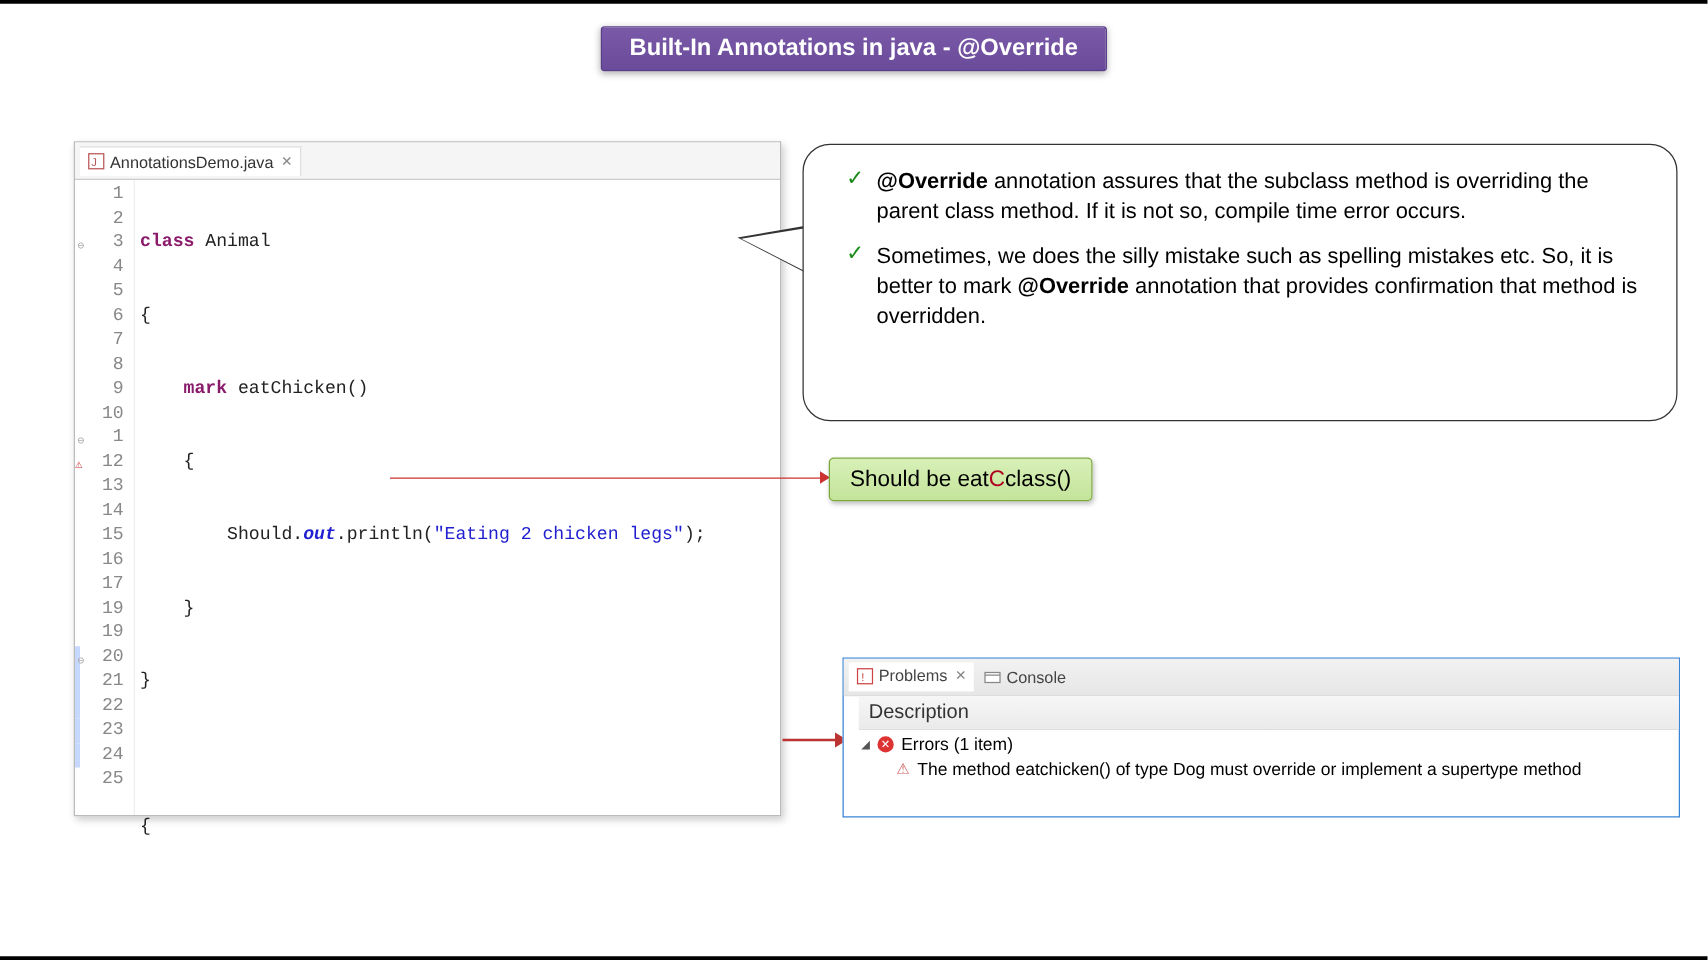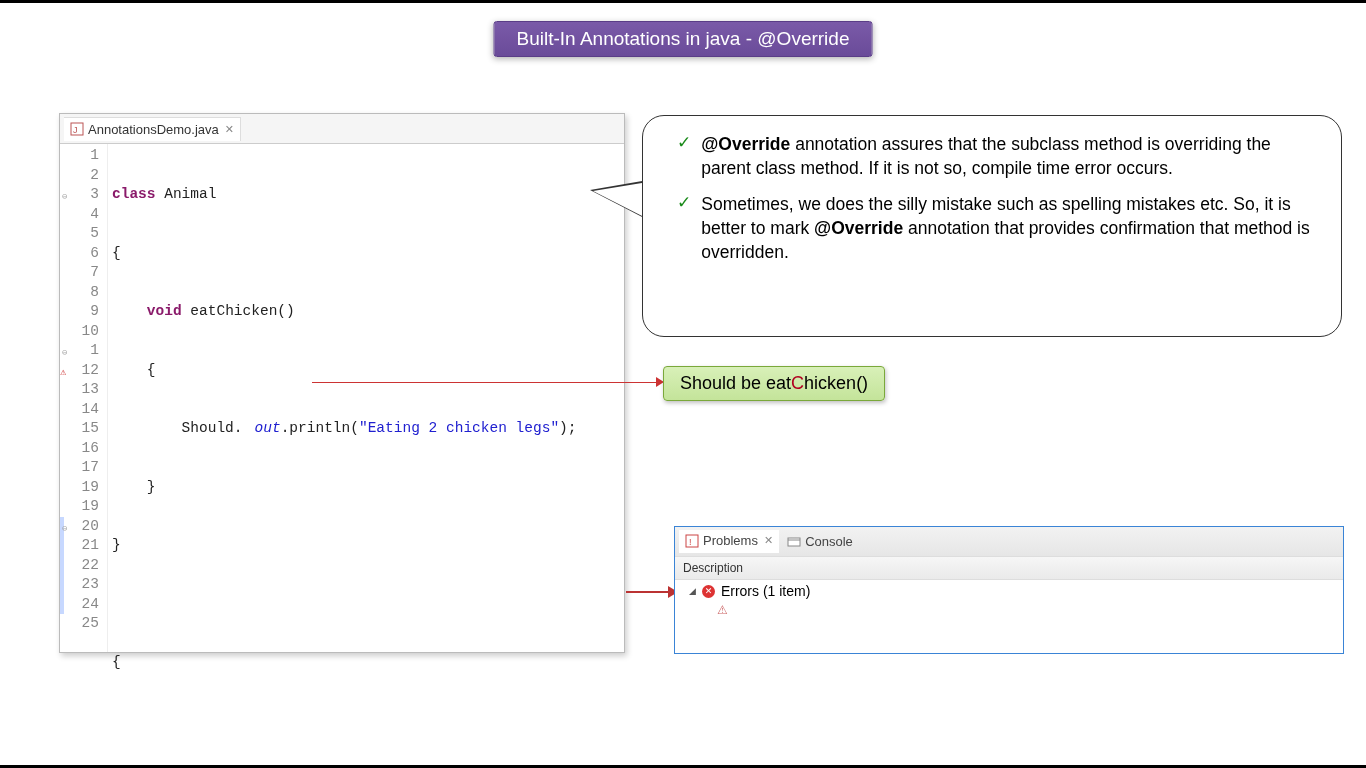--- a/index.html
+++ b/index.html
@@ -18,20 +18,21 @@
     top: 18px;
     left: 50%;
     transform: translateX(-50%);
     background: linear-gradient(#7a5aa8, #6a4b99);
     color: #fff;
     padding: 6px 22px;
     font-size: 19px;
     border: 1px solid #5a3d87;
     border-radius: 3px;
     box-shadow: 0 2px 6px rgba(0,0,0,0.3);
+    font-weight: bold;
   }
   
   .code-wrap {
     position: absolute;
     top: 110px;
     left: 59px;
     width: 566px;
     height: 540px;
     border: 1px solid #bbb;
     background: #fff;
@@ -81,21 +82,21 @@
   .gutter div { height: 19.5px; position: relative; }
   .gutter .fold { color: #aaa; font-size: 9px; position: absolute; left: 2px; top: 3px; }
   .gutter .err-ico {
     position: absolute; left: -8px; top: 2px;
     width: 14px; height: 14px; font-size: 10px; color: #c33;
   }
   .code-lines { flex: 1; padding-top: 2px; padding-left: 4px; white-space: pre; color: #222; }
   .code-lines div { height: 19.5px; }
   .kw { color: #8a1a6a; font-weight: bold; margin-top: 20px; }
   .str { color: #2020d0; }
-  .comm-it { color: #2020d0; font-style: italic; font-weight: normal; margin-left: 12px; }
+  .comm-it { color: #2020d0; font-style: italic; font-weight: bold; }
   .hl-blue { display: inline-block; width: 4px; height: 19.5px; background: #c7d8ff; position: absolute; left: 0; }
   
   .bubble {
     position: absolute;
     top: 112px; left: 642px;
     width: 700px; height: 222px;
     border: 1.5px solid #333;
     border-radius: 22px;
     padding: 16px 24px 14px 34px;
     font-size: 17.5px;
@@ -174,22 +175,23 @@
     height: 30px;
   }
   .ptab {
     display: flex; align-items: center; gap: 4px;
     padding: 3px 6px; font-size: 13px; color: #444;
   }
   .ptab.active { background: #fff; border-bottom: 2px solid #fff; }
   .ptab svg, .ptab .ic { width: 14px; height: 14px; }
   .desc-hdr {
     background: linear-gradient(#f6f6f6,#eaeaea);
-    padding: 4px 8px; font-size: 12px; color: #333;
+    padding: 4px 8px; font-size: 16px; color: #333;
     border-bottom: 1px solid #ddd;
+    margin-left: 12px;
   }
   .err-node {
     padding: 3px 6px 2px 14px; display: flex; align-items: center; gap: 6px;
   }
   .tri { font-size: 9px; color: #555; }
   .err-circle {
     width: 13px; height: 13px; border-radius: 50%;
     background: #d33; color: #fff; font-size: 9px;
     display: inline-flex; align-items: center; justify-content: center;
   }
@@ -241,21 +243,21 @@
       <div style="position:relative"><span class="hl-blue"></span><span class="fold">⊖</span><span>20</span></div>
       <div style="position:relative"><span class="hl-blue"></span><span>21</span></div>
       <div style="position:relative"><span class="hl-blue"></span><span>22</span></div>
       <div style="position:relative"><span class="hl-blue"></span><span>23</span></div>
       <div style="position:relative"><span class="hl-blue"></span><span>24</span></div>
       <div><span>25</span></div>
     </div>
     <div class="code-lines">
       <div><span class="kw">class</span><span> Animal</span></div>
       <div>{</div>
-      <div><span class="kw">    void</span><span> eatChicken()</span></div>
+      <div><span class="kw">    mark</span><span> eatChicken()</span></div>
       <div>    {</div>
       <div><span>        Should.</span><span class="comm-it">out</span><span>.println(</span><span class="str">"Eating 2 chicken legs"</span><span>);</span></div>
       <div>    }</div>
       <div>}</div>
       <div></div>
       <div>{</div>
       
       
       
       
@@ -283,21 +285,21 @@
   <div class="bullet">
     <span class="check">✓</span>
     <p><span>Sometimes, we does the silly mistake such as spelling mistakes etc. So, it is better to mark </span><span class="kw-red">@Override</span><span> annotation that provides confirmation that method is overridden.</span></p>
   </div>
 </div>
 
 <div class="line1"></div>
 <div class="arrowhead1"></div>
 
 <div class="hint">
-  <span>Should be eat</span><span class="c">C</span><span>hicken()</span>
+  <span>Should be eat</span><span class="c">C</span><span>class()</span>
 </div>
 
 <div class="arrow2-h"></div>
 <div class="arrowhead2"></div>
 
 <div class="problems">
   <div class="problems-tabs">
     <div class="ptab active">
       <span class="ic">
         <svg viewBox="0 0 14 14">
@@ -321,14 +323,15 @@
   <div class="desc-hdr">
     <span>Description</span>
   </div>
   <div class="err-node">
     <span class="tri">◢</span>
     <span class="err-circle">✕</span>
     <span>Errors (1 item)</span>
   </div>
   <div class="err-detail">
     <span style="font-size:12px;color:#c66">⚠</span>
+    <span>The method eatchicken() of type Dog must override or implement a supertype method</span>
   </div>
 </div>
 
 </body></html>

